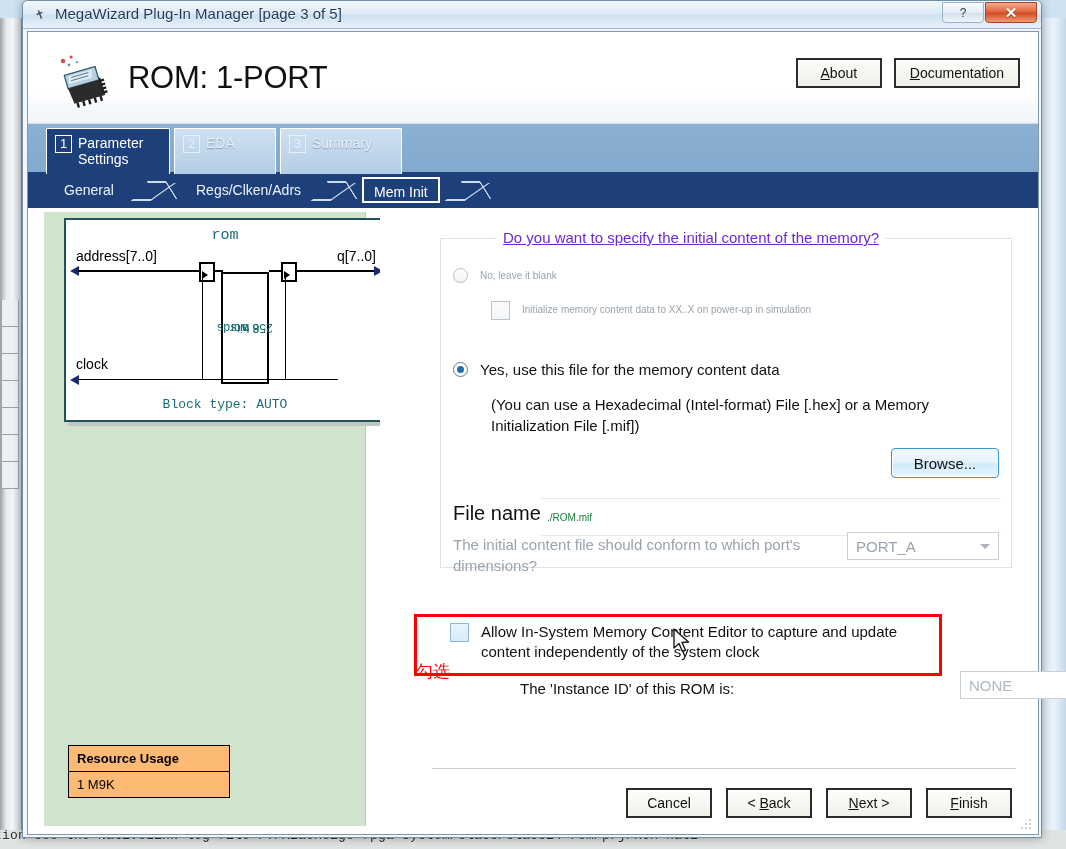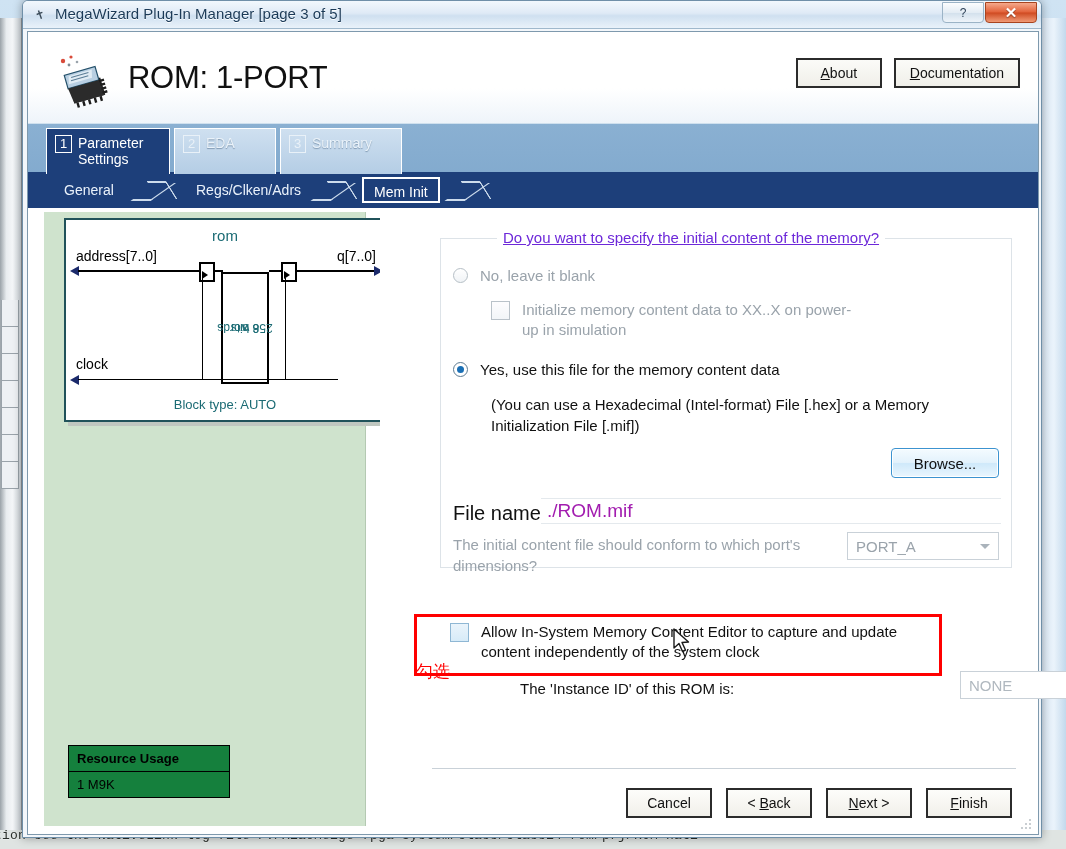--- a/index.html
+++ b/index.html
@@ -167,21 +167,21 @@
     background:#cfe3cd; border-right:1px solid #b4c9b2;
   }
   .diagram-shadow{
     position:absolute; left:24px; top:10px; width:322px; height:204px;
     background:#c0c7c0;
   }
   .diagram{
     position:absolute; left:20px; top:6px; width:322px; height:204px;
     background:#fff; border:2px solid #20525a;
   }
-  .d-label{ position:absolute; font-family:Liberation Sans, sans-serif; color:#1b6b74; font-size:14px; }
+  .d-label{ position:absolute; font-family:Liberation Mono, monospace; color:#1b6b74; font-size:14px; }
   .rom-title{ left:0; right:0; top:7px; text-align:center; font-size:15px; }
   .blocktype{ left:0; right:0; bottom:8px; text-align:center; font-size:13px; }
   .port-lab{ font-size:14px; color:#000; }
   .vline, .hline{ position:absolute; background:#000; }
   .hline{ height:2px; } .vline{ width:2px; }
   .memcore{
     position:absolute; left:155px; top:52px; width:48px; height:112px;
     border:2px solid #000; background:#fff;
   }
   .memcore span{
@@ -203,21 +203,21 @@
     border-top:5px solid transparent; border-bottom:5px solid transparent;
   }
   .arrowR{
     position:absolute; width:0;height:0;
     border-left:9px solid #1b2a6b;
     border-top:5px solid transparent; border-bottom:5px solid transparent;
   }
 
   .resbox{
     position:absolute; left:24px; bottom:28px; width:162px;
-    border:1px solid #000; background:#15803d; font-size:13px;
+    border:1px solid #000; background:#fdba74; font-size:13px;
   }
   .resbox .r1{ padding:5px 8px; border-bottom:1px solid #000; font-weight:600;}
   .resbox .r2{ padding:5px 8px; }
 
   
   .form{ position:absolute; left:352px; top:0; width:658px; height:626px; background:#fff; }
   .group{
     position:absolute; left:60px; top:30px; width:572px; height:330px;
     border:1px solid #dde3e8; border-top:none;
   }
@@ -244,30 +244,30 @@
     border-radius:50%; background:#1a6fb5;
   }
   .checkbox{
     width:19px; height:19px; flex:none; margin-top:1px;
     border:1px solid #b9c2c9; background:linear-gradient(180deg,#fdfdfe 0%,#f2f5f8 100%);
   }
   .checkbox.blue{
     border:1px solid #8fb7d4;
     background:linear-gradient(180deg,#eaf4fb 0%,#d7ebf8 100%);
   }
-  .lbl-dim{ color:#9aa3ab; font-size:15px; line-height:20px; }
+  .lbl-dim{ color:#9aa3ab; font-size:10px; line-height:20px; }
   .lbl-on{ color:#111; font-size:15px; line-height:20px; }
   .lbl-sub{ color:#111; font-size:15px; line-height:21px; }
 
   .fname-row{ position:absolute; left:12px; top:262px; width:548px; }
   .fname-lbl{ position:absolute; left:0; top:2px; font-size:20px; color:#111; }
   .fname-input{
-    position:absolute; left:88px; top:-2px; width:460px; height:26px;
+    position:absolute; left:88px; top:-2px; width:460px; height:38px;
     border:none; border-top:1px solid #e4e9ed; border-bottom:1px solid #e4e9ed;
-    background:#fff; font-size:19px; color:#a21caf; padding-left:6px;
+    background:#fff; font-size:10px; color:#15803d; padding-left:6px;
     font-family:"Liberation Sans", sans-serif;
   }
   .browse{
     position:absolute; right:12px; top:210px;
     width:108px; height:30px;
     border:1px solid #3c93d0; border-radius:4px;
     background:linear-gradient(180deg,#f4fbff 0%,#e3f2fc 48%,#cfe9fa 52%,#eaf6fe 100%);
     box-shadow: inset 0 0 0 1px #ffffff;
     font-size:15px; color:#111;
     display:flex; align-items:center; justify-content:center;

